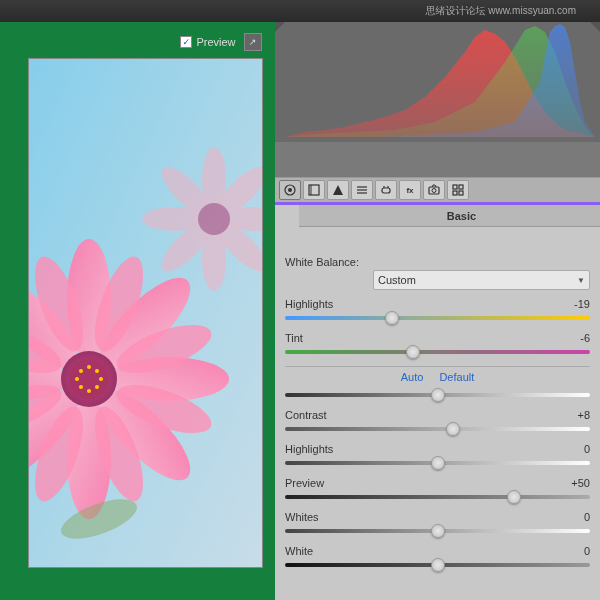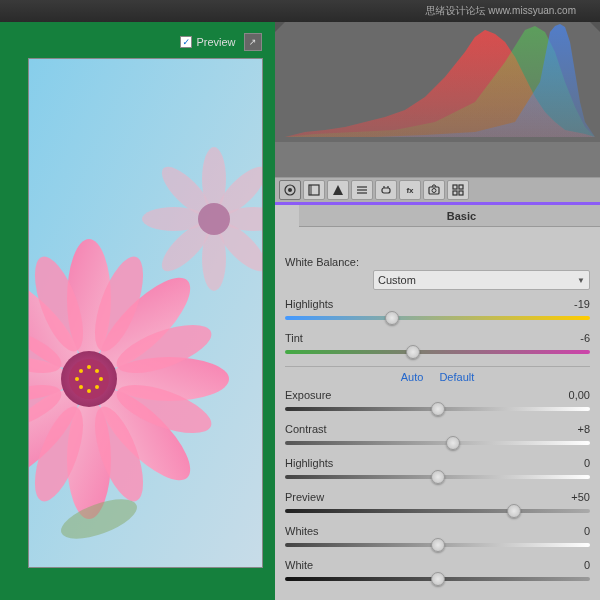--- a/index.html
+++ b/index.html
@@ -541,24 +541,20 @@
       </div>
 
       <div class="separator"></div>
 
       <div class="auto-default-row">
         <span class="auto-link">Auto</span>
         <span class="auto-link">Default</span>
       </div>
 
       <div class="slider-row">
-        <div class="slider-header">
-          <span class="slider-name">Exposure</span>
-          <span class="slider-value">0,00</span>
-        </div>
         <div class="slider-track">
           <div class="slider-bg exposure-bg" style="width:100%; height:4px; border-radius:2px;"></div>
           <div class="slider-thumb" style="left:calc(50% - 7px);"></div>
         </div>
       </div>
 
       <div class="slider-row">
         <div class="slider-header">
           <span class="slider-name">Contrast</span>
           <span class="slider-value">+8</span>

